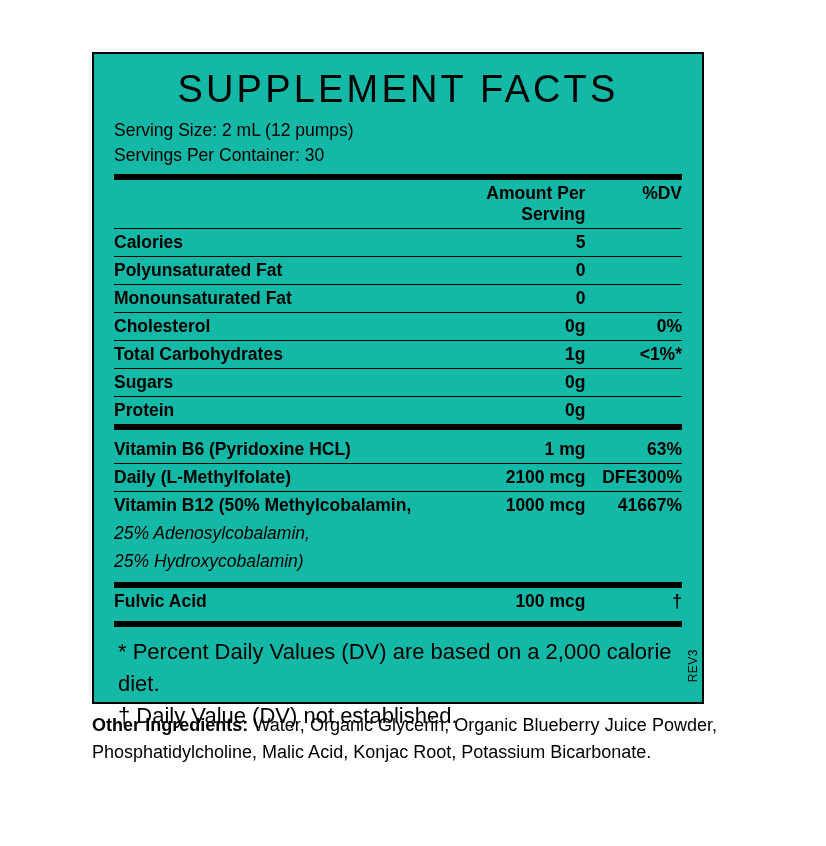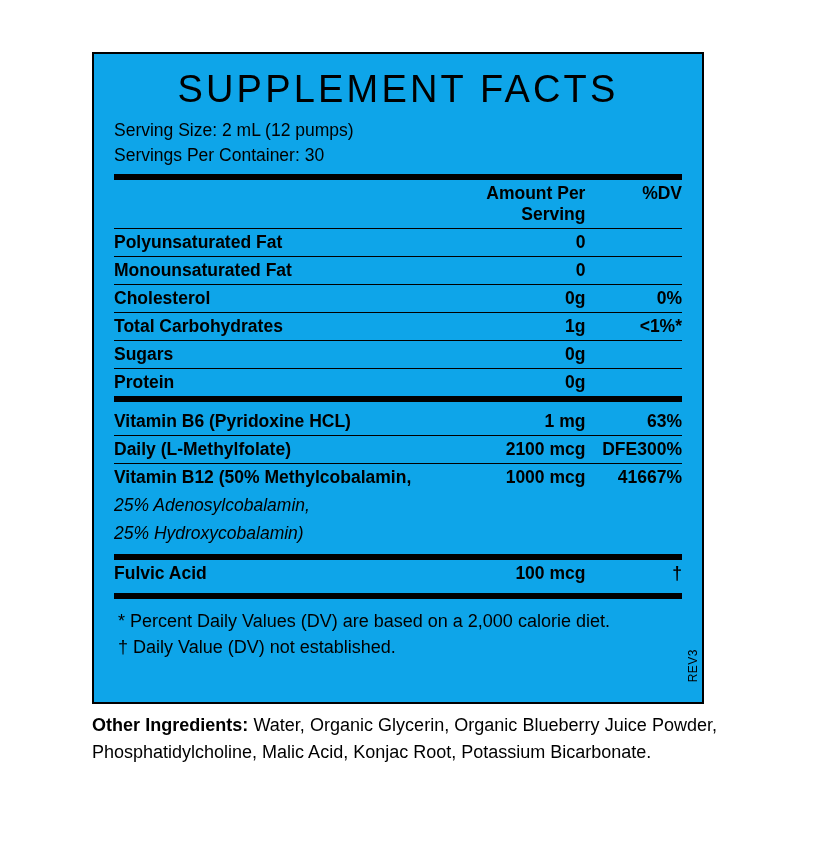--- a/index.html
+++ b/index.html
@@ -22,21 +22,21 @@
     height: 846px;
   }
   .panel {
     position: absolute;
     left: 92px;
     top: 52px;
     width: 612px;
     height: 652px;
     border: 2px solid #000;
     box-sizing: border-box;
-    background: #0ea5e9;
+    background: #14b8a6;
   }
   .panel-inner {
     padding: 10px 20px 8px 20px;
     box-sizing: border-box;
     height: 100%;
     position: relative;
   }
   .title {
     font-size: 38px;
     letter-spacing: 3.2px;
@@ -70,21 +70,21 @@
   tr.bordered td { border-bottom: 1.3px solid #000; }
   tr.noborder td { border-bottom: none; }
   .indent { padding-left: 20px; }
   .hdr-row td { border-bottom: 1.3px solid #000; padding-bottom: 4px; }
   .thickline-row td {
     border-top: 6px solid #000;
     height: 0;
     padding: 0;
   }
   .footnotes {
-    font-size: 18px;
+    font-size: 22px;
     line-height: 1.45;
     margin-top: 9px;
     padding-left: 4px;
   }
   .rev {
     position: absolute;
     right: 2px;
     bottom: 20px;
     font-size: 12px;
     letter-spacing: 0.5px;
@@ -126,20 +126,25 @@
 
       <table class="facts">
         <tbody>
           <tr class="hdr-row">
             <td class="name"></td>
             <td class="amount">Amount Per Serving</td>
             <td class="dv">%DV</td>
           </tr>
 
           <tr class="bordered">
+            <td class="name">Calories</td>
+            <td class="amount">5</td>
+            <td class="dv"></td>
+          </tr>
+          <tr class="bordered">
             <td class="name indent">Polyunsaturated Fat</td>
             <td class="amount">0</td>
             <td class="dv"></td>
           </tr>
           <tr class="bordered">
             <td class="name indent">Monounsaturated Fat</td>
             <td class="amount">0</td>
             <td class="dv"></td>
           </tr>
           <tr class="bordered">

